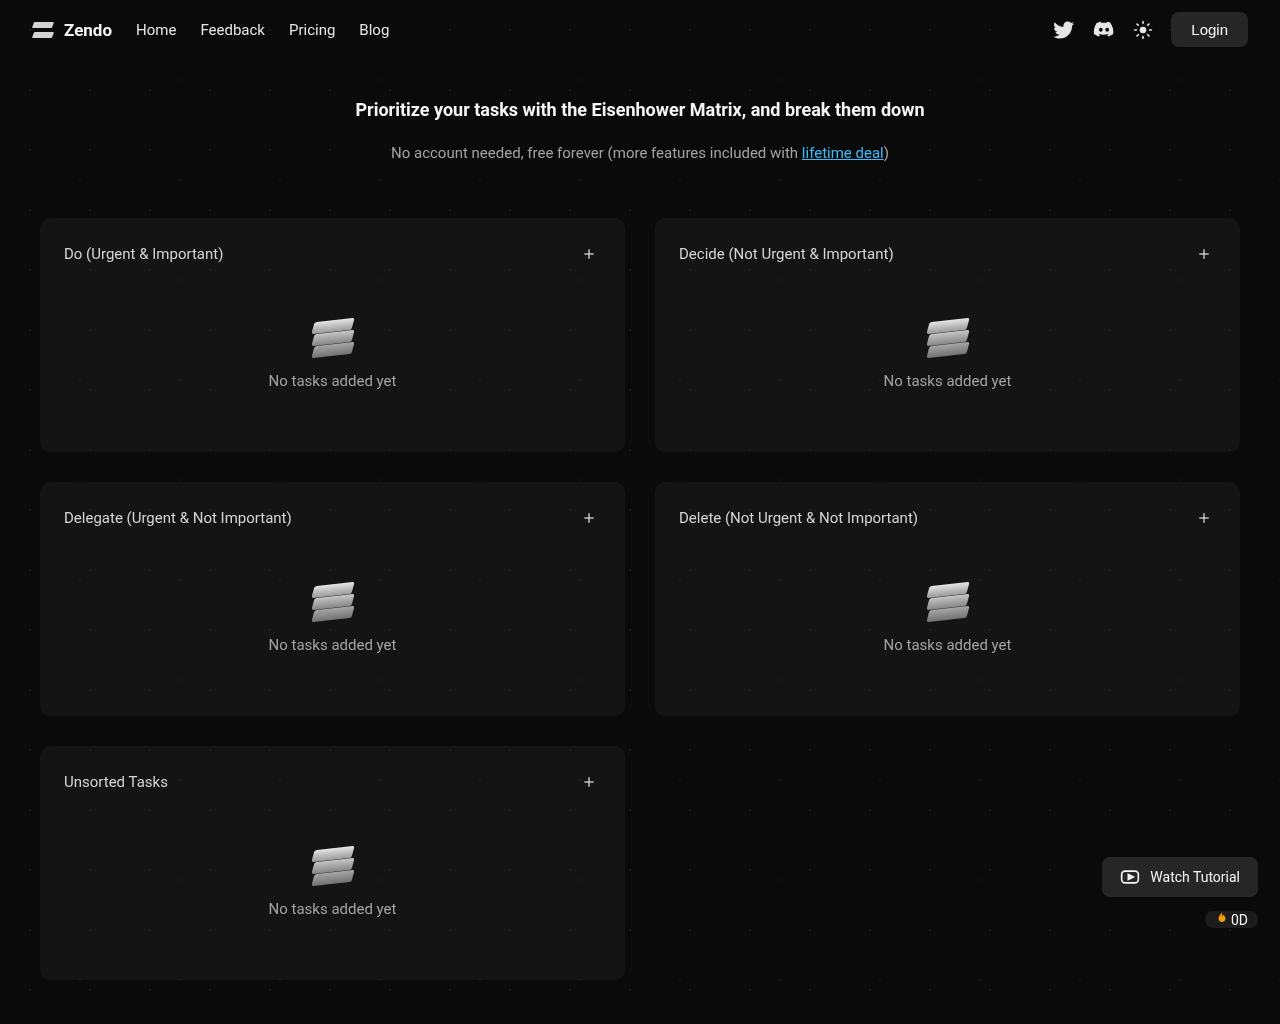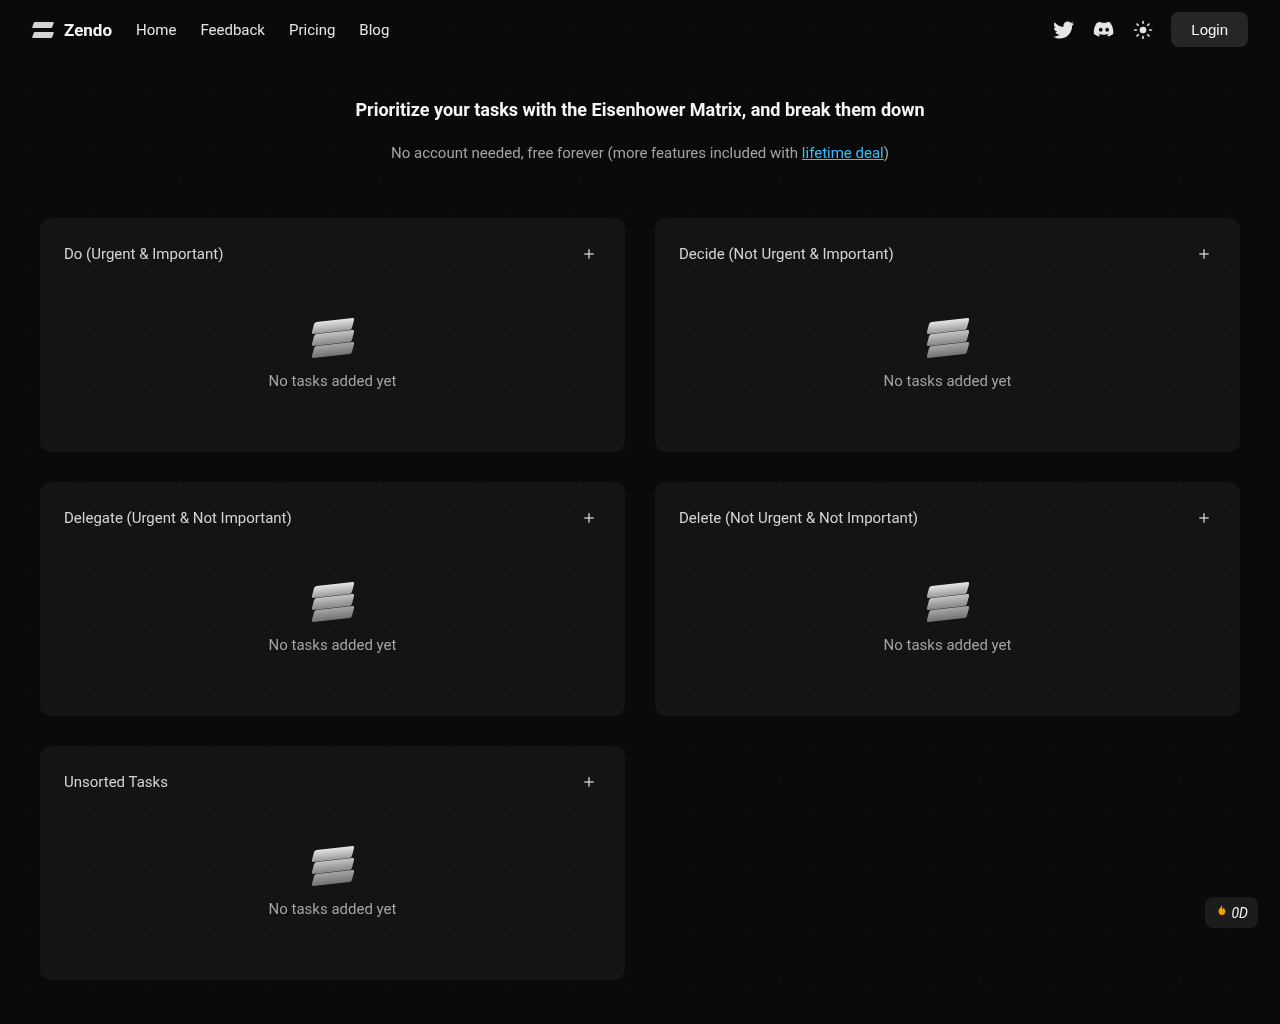--- a/index.html
+++ b/index.html
@@ -169,23 +169,22 @@
   font-size: 14px;
   cursor: pointer;
 }
 .streak-btn {
   display: inline-flex;
   align-items: center;
   gap: 2px;
   background: #1c1c1c;
   color: #f5f5f5;
   border-radius: 8px;
-  padding: 7px 10px;
+  padding: 0 10px;
   font-size: 14px;
-  font-style: italic;
 }
 .streak-btn .f { color: #f59e0b; }
 </style>
 </head>
 <body>
 
 <div class="header">
   <div class="logo">
     <span class="logo-mark"></span>
     <span>Zendo</span>
@@ -332,20 +331,27 @@
           <div class="stack-layer"></div>
           <div class="stack-layer"></div>
         </div>
       <div class="empty-text">No tasks added yet</div>
     </div>
   </div>
 
 </div>
 
 <div class="float-actions">
+  <div class="watch-btn">
+    <svg width="20" height="20" viewBox="0 0 24 24" fill="none" stroke="currentColor" stroke-width="2">
+        <rect x="2" y="5" width="20" height="14" rx="4"></rect>
+        <polygon points="10,9 16,12 10,15" fill="currentColor"></polygon>
+      </svg>
+    <span>Watch Tutorial</span>
+  </div>
   <div class="streak-btn">
     <span class="f">
       <svg width="14" height="14" viewBox="0 0 24 24" fill="currentColor">
           <path d="M12 2C10 6 6 8 6 13c0 3.3 2.7 6 6 6s6-2.7 6-6c0-3-2-4-3-7-1 2-2 3-3 3 0-3 1-5 0-7z"></path>
         </svg>
     </span>
     <span>0D</span>
   </div>
 </div>
 

